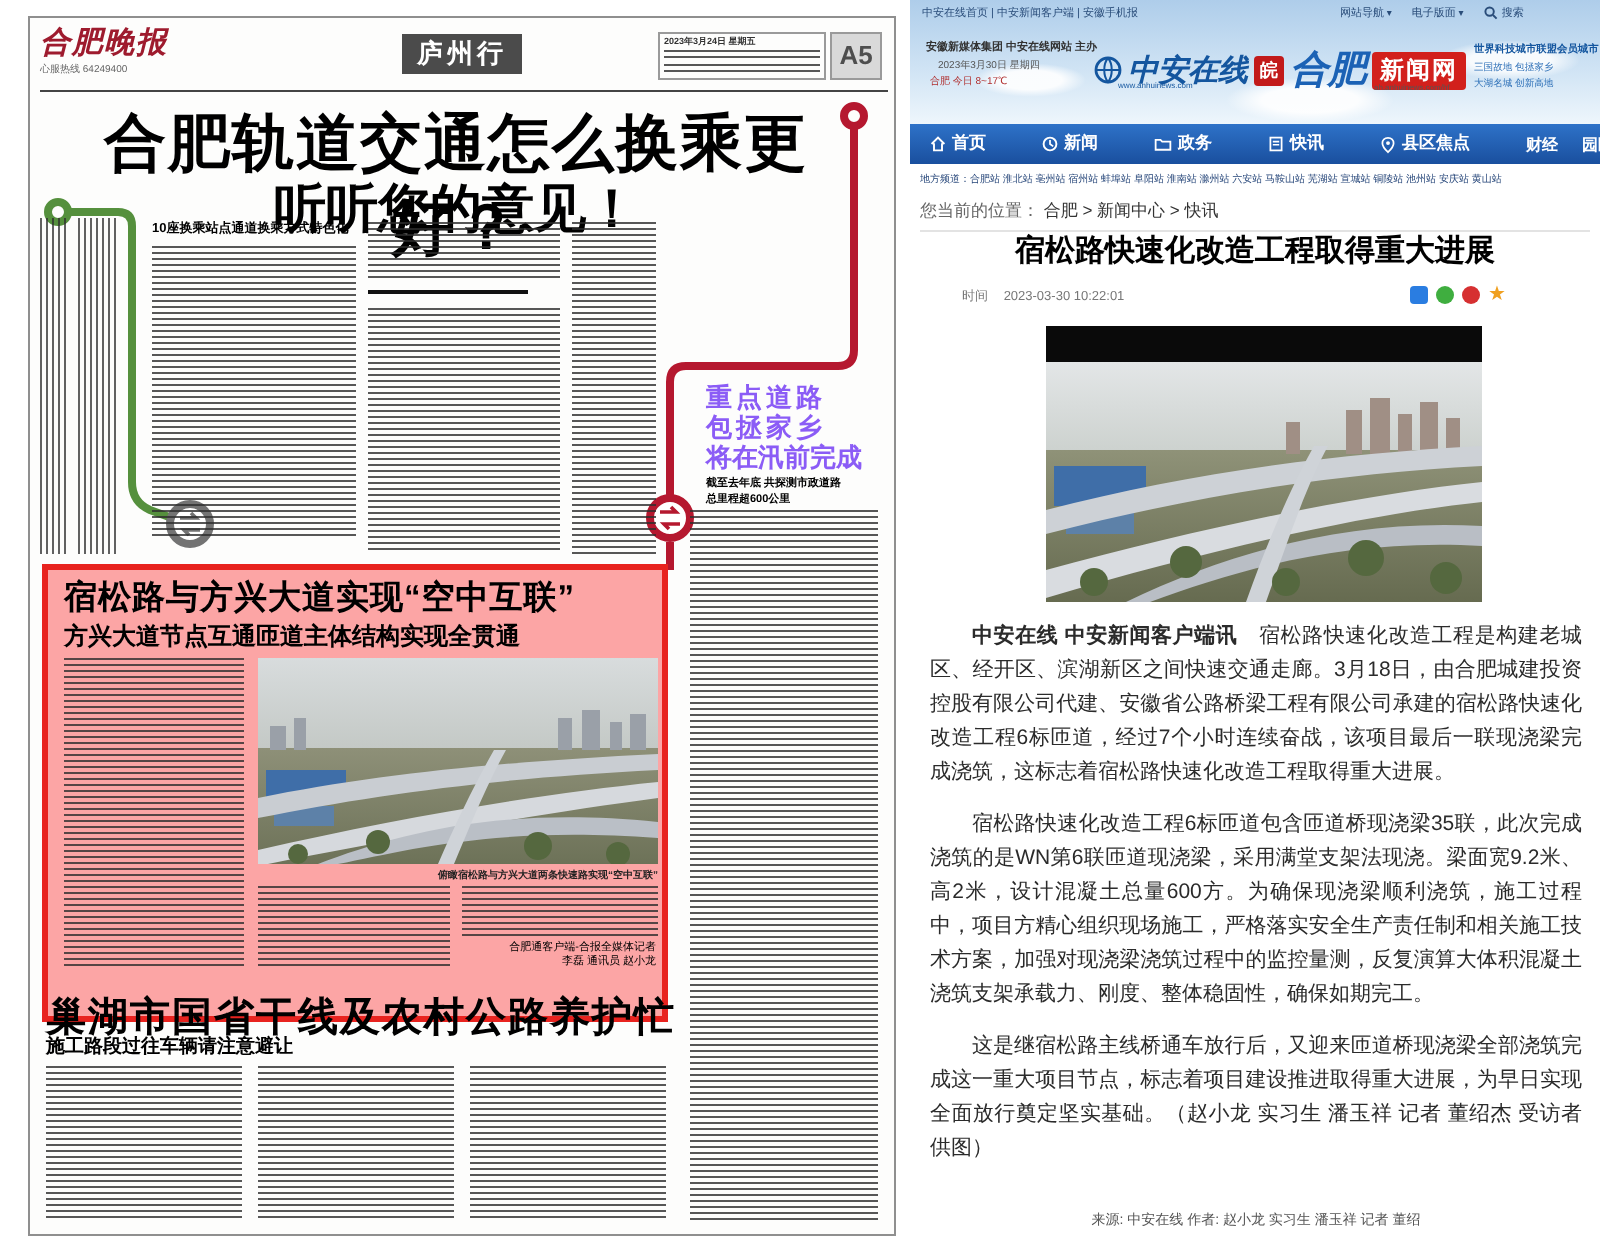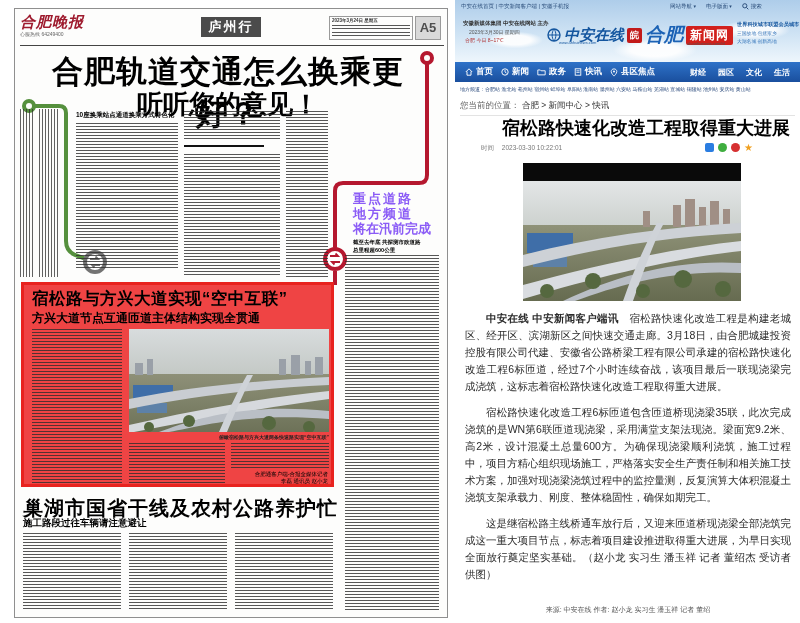--- a/index.html
+++ b/index.html
@@ -22,21 +22,21 @@
          color:#4e4e4e;font-weight:bold;font-size:13px;text-align:center;line-height:22px;}
   .np-headrule{left:5px;top:36px;width:424px;height:1px;background:#444;}
   .np-h1{left:18px;top:42px;width:390px;text-align:center;font-weight:900;font-size:31px;
          letter-spacing:1px;color:#000;}
   .np-h2{left:18px;top:78px;width:390px;text-align:center;font-weight:900;font-size:26px;color:#000;}
   .np-subhead{font-weight:bold;font-size:6.5px;line-height:8px;color:#000;}
   .fx{background:repeating-linear-gradient(180deg,rgba(45,45,45,.8) 0 1px,transparent 1px 3px);}
   .fxv{background:repeating-linear-gradient(90deg,rgba(45,45,45,.75) 0 1px,transparent 1px 3px);}
   .np-radar{font-weight:900;font-size:13px;line-height:15px;color:#8b5cf6;letter-spacing:2px;}
   .np-radar-note{font-weight:bold;font-size:5.5px;line-height:7px;color:#000;margin-top:3px;letter-spacing:0;}
-  #feature-box{left:6px;top:273px;width:313px;height:205px;border:3px solid #e8231f;background:#ef4444;}
+  #feature-box{left:6px;top:273px;width:313px;height:229px;border:3px solid #e8231f;background:#fca5a5;}
   .fb-h{position:absolute;left:8px;top:3px;width:300px;font-weight:900;font-size:16.5px;color:#000;letter-spacing:.5px;}
   .fb-sub{position:absolute;left:8px;top:25px;font-weight:bold;font-size:12px;color:#000;}
   .fb-caption{position:absolute;left:105px;top:149px;width:200px;text-align:right;font-size:5px;color:#222;font-weight:bold;}
   .fb-byline{position:absolute;left:200px;top:186px;width:104px;text-align:right;font-size:5.5px;line-height:7px;color:#000;}
   .np-bh{left:8px;top:486px;width:316px;font-weight:900;font-size:20px;color:#000;letter-spacing:1px;}
   .np-bsub{left:8px;top:508px;font-weight:bold;font-size:9.5px;color:#000;}
 
   
   #web{left:455px;top:0;width:345px;height:623px;background:#ffffff;}
   #web-sky{left:0;top:0;width:345px;height:62px;
@@ -58,29 +58,29 @@
   .seal{width:15px;height:15px;background:#c21a1a;color:#fff;font-weight:bold;font-size:9px;
         text-align:center;line-height:15px;border-radius:2px;}
   .city-script{font-family:"Liberation Serif",serif;font-style:italic;font-weight:900;
                font-size:19px;color:#1b62b5;}
   .sitebox{background:#d2201c;color:#fff;font-weight:900;font-size:12px;padding:1px 4px;border-radius:2px;letter-spacing:1px;}
   .site-url{position:absolute;left:232px;top:41px;font-size:4px;color:#555;}
   .slogan1{left:282px;top:21px;font-size:5.2px;font-weight:bold;color:#14569f;}
   .slogan2{left:282px;top:30px;font-size:4.8px;color:#2f71b8;}
   .slogan3{left:282px;top:38px;font-size:4.8px;color:#2f71b8;}
   #wnav{left:0;top:62px;width:345px;height:20px;background:linear-gradient(180deg,#2e72c8,#1a4f9e);
-        display:flex;align-items:center;gap:8px;padding:0 10px;}
+        display:flex;align-items:center;gap:28px;padding:0 10px;}
   .nav-item{display:flex;align-items:center;gap:3px;color:#fff;font-weight:bold;font-size:8.5px;white-space:nowrap;cursor:pointer;}
   .nav-item svg{display:block;}
   .nav-right{margin-left:auto;display:flex;gap:12px;}
   .nav-item-sm{color:#fff;font-weight:bold;font-size:8px;white-space:nowrap;cursor:pointer;}
   .wcity{left:0;top:84px;width:345px;height:10px;font-size:5px;color:#27477a;padding:2px 5px;white-space:nowrap;}
   .wcrumb{left:5px;top:97px;width:335px;font-size:8.5px;color:#666;padding:3px 0;border-bottom:1px solid #e3e3e3;}
   .wcrumb b{color:#333;font-weight:normal;}
-  .wtitle{left:10px;top:116px;width:325px;text-align:right;font-weight:900;font-size:18px;color:#000;}
+  .wtitle{left:10px;top:116px;width:325px;text-align:center;font-weight:900;font-size:15px;color:#000;}
   .wmeta{left:26px;top:144px;font-size:6.5px;color:#777;}
   .wshare{left:250px;top:142px;display:flex;gap:4px;align-items:center;}
   .sh{width:9px;height:9px;border-radius:2px;cursor:pointer;}
   .sh-q{background:#2a7de1;}
   .sh-w{background:#3fae3f;border-radius:50%;}
   .sh-b{background:#d63031;border-radius:50%;}
   .sh-s{width:11px;height:11px;background:transparent;color:#f0a020;font-size:10px;line-height:11px;}
   .sh-s::after{content:"★";}
   .wimg{left:68px;top:163px;width:218px;height:138px;background:#000;}
   .wbody{left:10px;top:310px;width:326px;font-size:10.5px;line-height:1.62;color:#2b2b2b;text-align:justify;}
@@ -140,21 +140,21 @@
     </div>
     <div class="abs" style="left:169px;top:102px;width:96px;height:166px;">
       <div class="fx" style="width:96px;height:30px;"></div>
       <div class="fx" style="width:80px;height:5px;margin:4px 0;background:repeating-linear-gradient(180deg,#111 0 2px,transparent 2px 5px);"></div>
       <div class="fx" style="width:96px;height:122px;"></div>
     </div>
     <div class="abs fx" style="left:271px;top:102px;width:42px;height:166px;"></div>
 
     <div class="abs" style="left:338px;top:182px;width:86px;">
       <div class="np-radar">重点道路</div>
-      <div class="np-radar">地方频道</div>
+      <div class="np-radar">包拯家乡</div>
       <div class="np-radar" style="letter-spacing:0;">将在汛前完成</div>
       <div class="np-radar-note">截至去年底 共探测市政道路</div>
       <div class="np-radar-note" style="margin-top:1px;">总里程超600公里</div>
     </div>
     <div class="abs fx" style="left:330px;top:246px;width:94px;height:356px;"></div>
 
     <div id="feature-box" class="abs">
       <div class="fb-h">宿松路与方兴大道实现“空中互联”</div>
       <div class="fb-sub">方兴大道节点互通匝道主体结构实现全贯通</div>
       <div class="abs fx" style="left:8px;top:44px;width:90px;height:156px;"></div>

